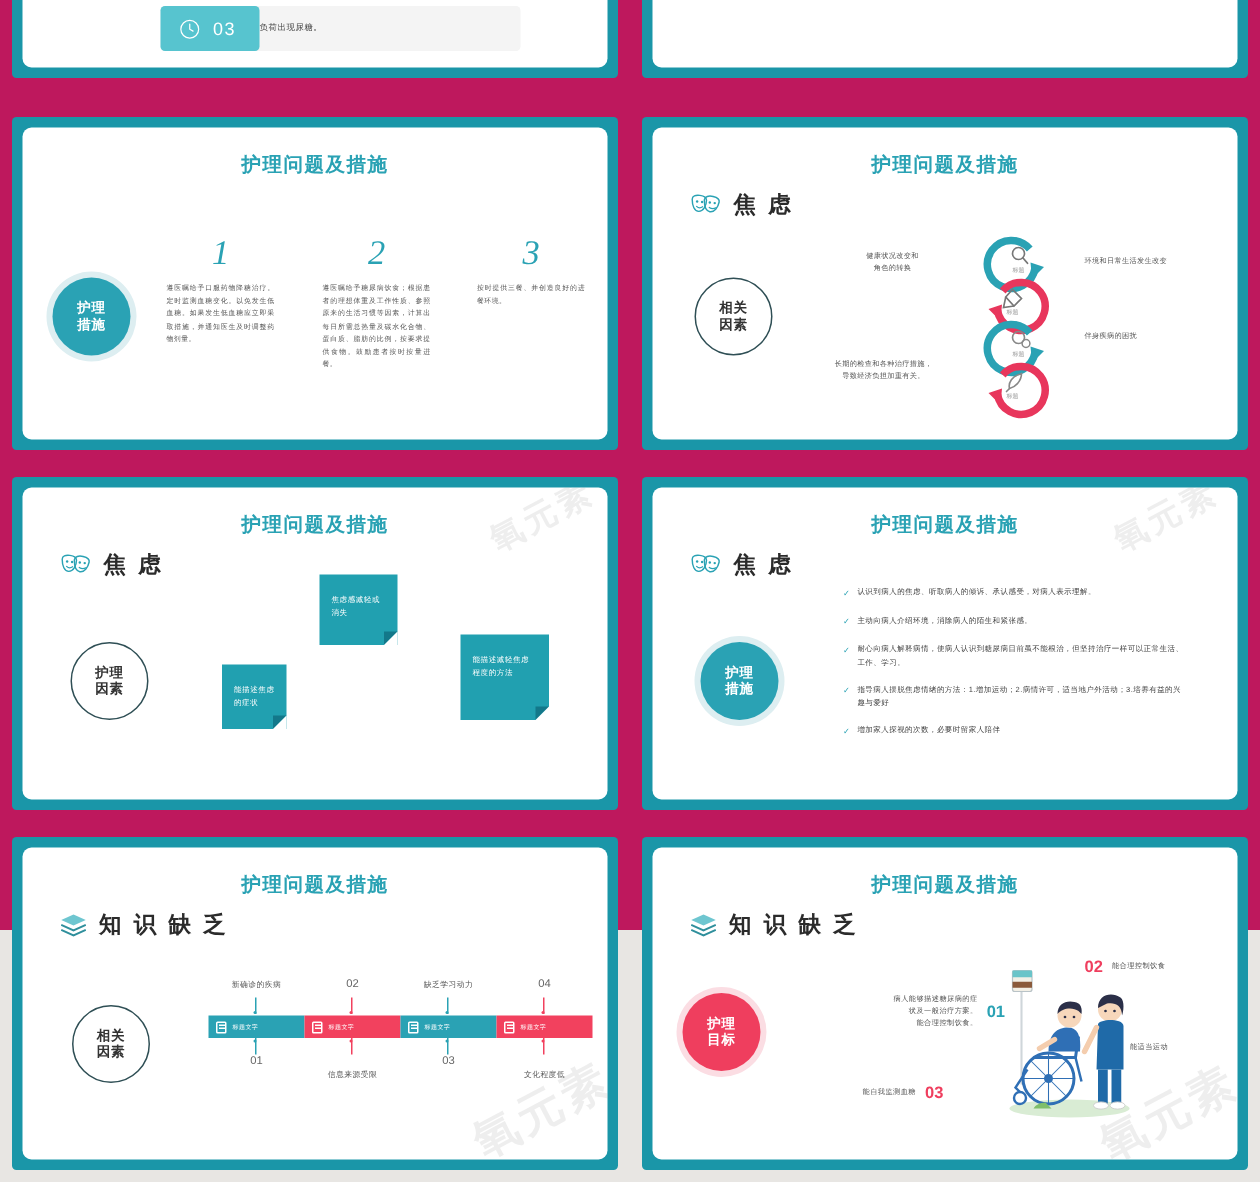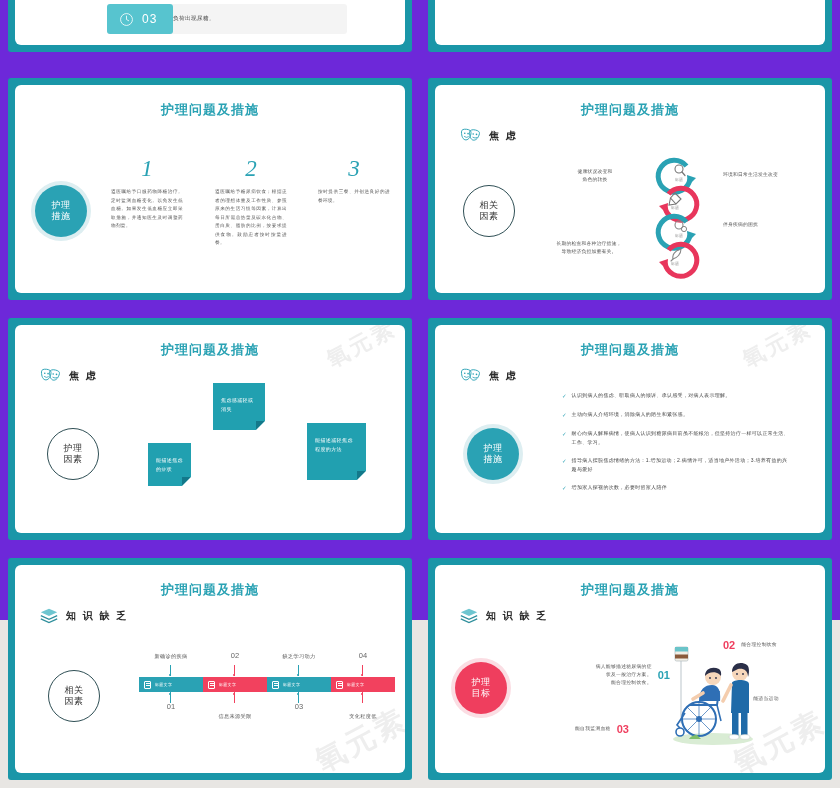--- a/index.html
+++ b/index.html
@@ -5,21 +5,21 @@
   * { box-sizing: border-box; margin: 0; padding: 0; }
   html, body {
     width: 840px; height: 788px;
     background: #e8e6e3;
     font-family: "Liberation Sans", "DejaVu Sans", sans-serif;
     overflow: hidden;
   }
   .page {
     position: relative;
     width: 840px; height: 620px;
-    background: #6d28d9;
+    background: #be185d;
   }
   
   .slide {
     position: absolute;
     background: #1a96a8;
     border-radius: 3px;
     overflow: hidden;
     box-shadow: 0 0 0 0 rgba(0,0,0,0);
   }
   .slide-inner {
@@ -39,36 +39,36 @@
     letter-spacing: 1px;
   }
   
   .sec-head {
     position: absolute;
     display: flex;
     align-items: center;
     gap: 7px;
   }
   .sec-head .sec-label {
-    font-size: 10px;
+    font-size: 15px;
     font-weight: bold;
     color: #2b2b2b;
     letter-spacing: 2px;
   }
   .sec-head.big .sec-label { font-size: 11.5px; letter-spacing: 0.5px; }
   .ico { display:block; }
 
   
   .badge-circle {
     position: absolute;
     width: 52px; height: 52px;
     border-radius: 50%;
     display: flex; align-items: center; justify-content: center;
     text-align: center;
-    font-size: 9px; line-height: 11px; font-weight: normal;
+    font-size: 9px; line-height: 11px; font-weight: bold;
     letter-spacing: 0.5px;
   }
   .badge-circle.fill-teal {
     background: #2aa2b4; color: #fff;
     box-shadow: 0 0 0 4px #ddeef1;
   }
   .badge-circle.fill-pink {
     background: #ef3e5e; color: #fff;
     box-shadow: 0 0 0 4px #fbdde3;
   }

